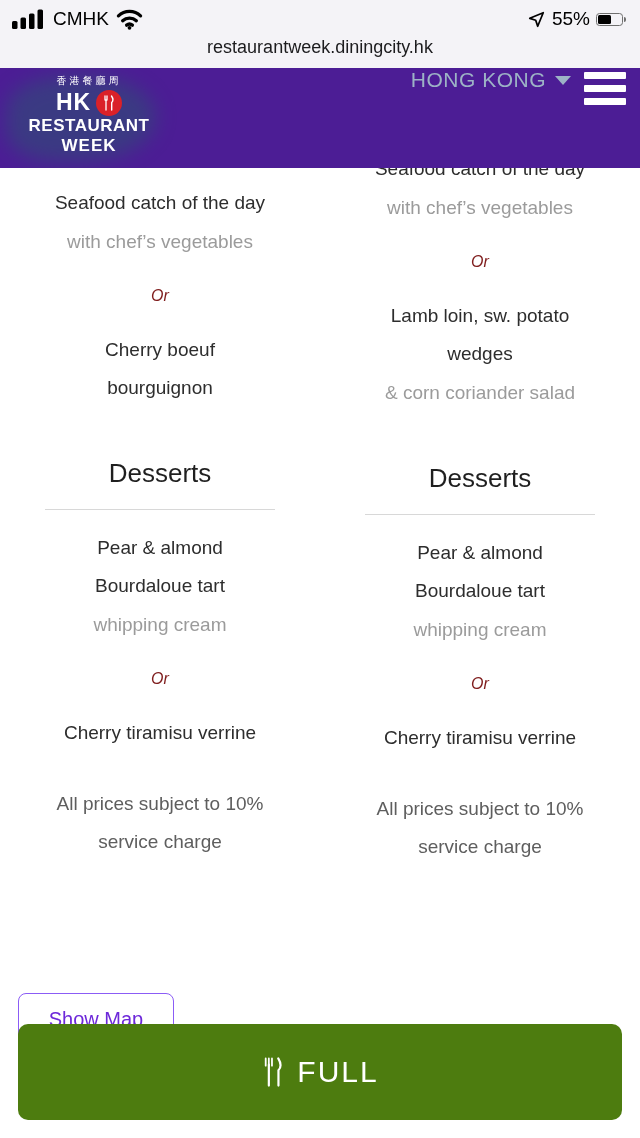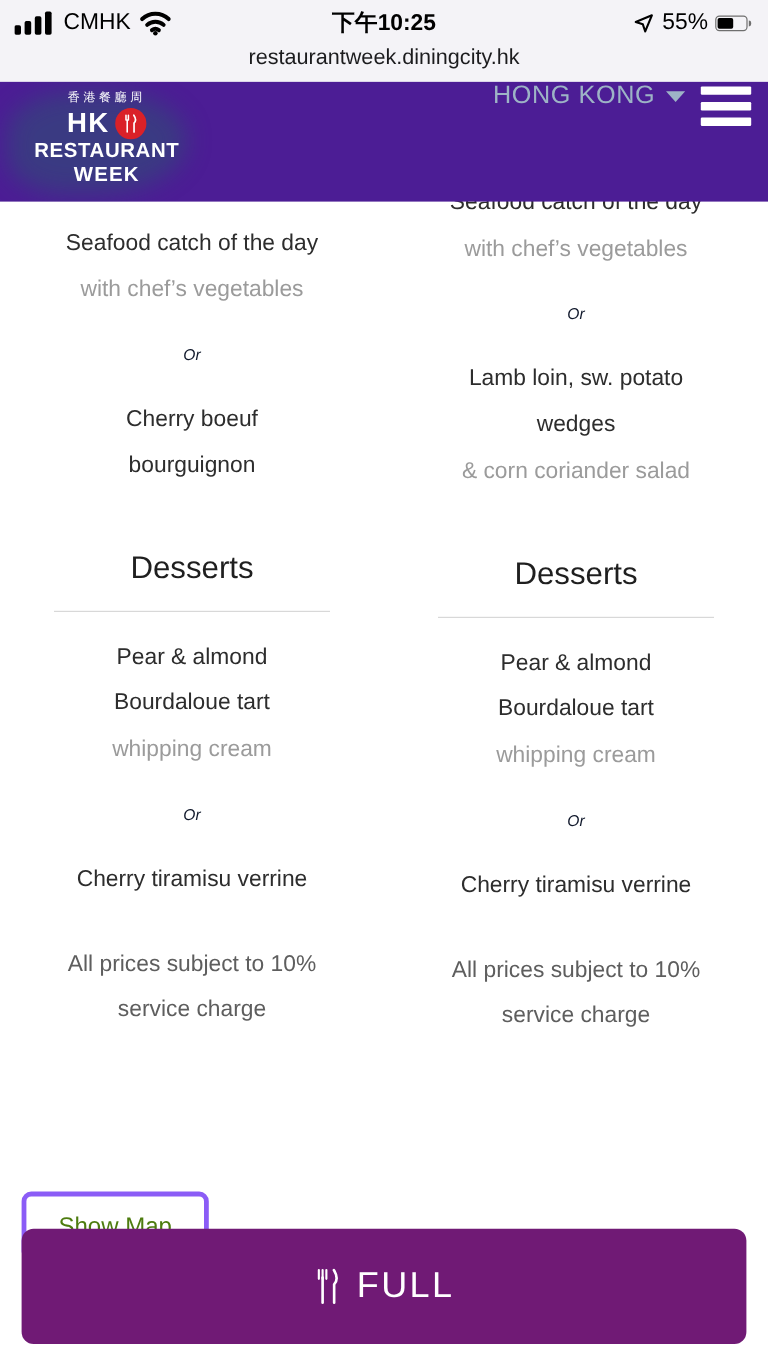--- a/index.html
+++ b/index.html
@@ -36,28 +36,28 @@
   .caret { width:0; height:0; border-left:8px solid transparent; border-right:8px solid transparent; border-top:9px solid #9db3c6; }
   .hamburger { width:42px; display:flex; flex-direction:column; gap:6px; cursor:pointer; padding:4px 0; }
   .hamburger span { display:block; height:7px; background:#fff; border-radius:1px; }
 
   
   .content { position:absolute; top:150px; left:0; width:640px; display:flex; z-index:1; }
   .col { width:320px; text-align:center; }
   .col-left { margin-top:34px; }
   .m-dish  { width:218px; margin:0 auto; font-size:19px; line-height:38px; color:#2d2d2d; }
   .m-desc  { width:218px; margin:1px auto 0; font-size:19px; line-height:38px; color:#9b9b9b; }
-  .m-or    { font-size:13px; line-height:38px; font-style:italic; color:#0f172a; margin:16px 0; }
+  .m-or    { font-size:16px; line-height:38px; font-style:italic; color:#7f1d1d; margin:16px 0; }
   .m-heading { font-size:26px; line-height:40px; color:#1f1f1f; margin-top:46px; }
   .m-divider { width:230px; height:1px; background:#d8d8d8; margin:16px auto 19px; }
   .m-note  { width:218px; margin:33px auto 0; font-size:19px; line-height:38px; color:#5e5e5e; }
 
   
-  .ghost-btn { position:absolute; left:18px; top:993px; width:156px; height:58px; background:#fff; border:4px solid #8b5cf6; border-radius:8px; color:#4d7c0f; font-size:20px; text-align:center; padding-top:14px; z-index:2; cursor:pointer; }
-  .full-btn { position:absolute; left:18px; top:1024px; width:604px; height:96px; border:none; border-radius:10px; background:#701a75; color:#fff; display:flex; align-items:center; justify-content:center; gap:13px; z-index:6; cursor:pointer; }
+  .ghost-btn { position:absolute; left:18px; top:993px; width:156px; height:58px; background:#fff; border:1px solid #8b5cf6; border-radius:8px; color:#6d28d9; font-size:20px; text-align:center; padding-top:14px; z-index:2; cursor:pointer; }
+  .full-btn { position:absolute; left:18px; top:1024px; width:604px; height:96px; border:none; border-radius:10px; background:#4d7c0f; color:#fff; display:flex; align-items:center; justify-content:center; gap:13px; z-index:6; cursor:pointer; }
   .full-label { font-size:30px; letter-spacing:2px; color:#fff; }
 </style>
 </head>
 <body>
 
 <div class="phone">
 
   <div class="status-bar">
     <div class="status-row">
       <div class="sb-left">
@@ -68,21 +68,20 @@
           <rect x="25.5" y="1.5" width="5.5" height="19.5" rx="1.5" fill="#000"></rect>
         </svg>
         <span class="carrier">CMHK</span>
         <svg width="27" height="21" viewBox="0 0 24 19">
           <path d="M2 6.2 a14.5 14.5 0 0 1 20 0" fill="none" stroke="#000" stroke-width="3" stroke-linecap="round"></path>
           <path d="M5.8 10.6 a9.2 9.2 0 0 1 12.4 0" fill="none" stroke="#000" stroke-width="3" stroke-linecap="round"></path>
           <path d="M9.4 14.6 a4.2 4.2 0 0 1 5.2 0" fill="none" stroke="#000" stroke-width="3" stroke-linecap="round"></path>
           <circle cx="12" cy="17" r="1.7" fill="#000"></circle>
         </svg>
       </div>
-      <div class="sb-time">下午10:25</div>
       <div class="sb-right">
         <svg width="19" height="19" viewBox="0 0 24 24">
           <path d="M3.5 10.5 L20.5 3.5 L13.5 20.5 L11 13 Z" fill="none" stroke="#000" stroke-width="2.2" stroke-linejoin="round"></path>
         </svg>
         <span class="pct">55%</span>
         <span class="battery-wrap">
           <span class="battery">
               <span class="battery-fill" id="battery-fill" style="width: 55%;"></span>
             </span>
           <span class="battery-nub"></span>

